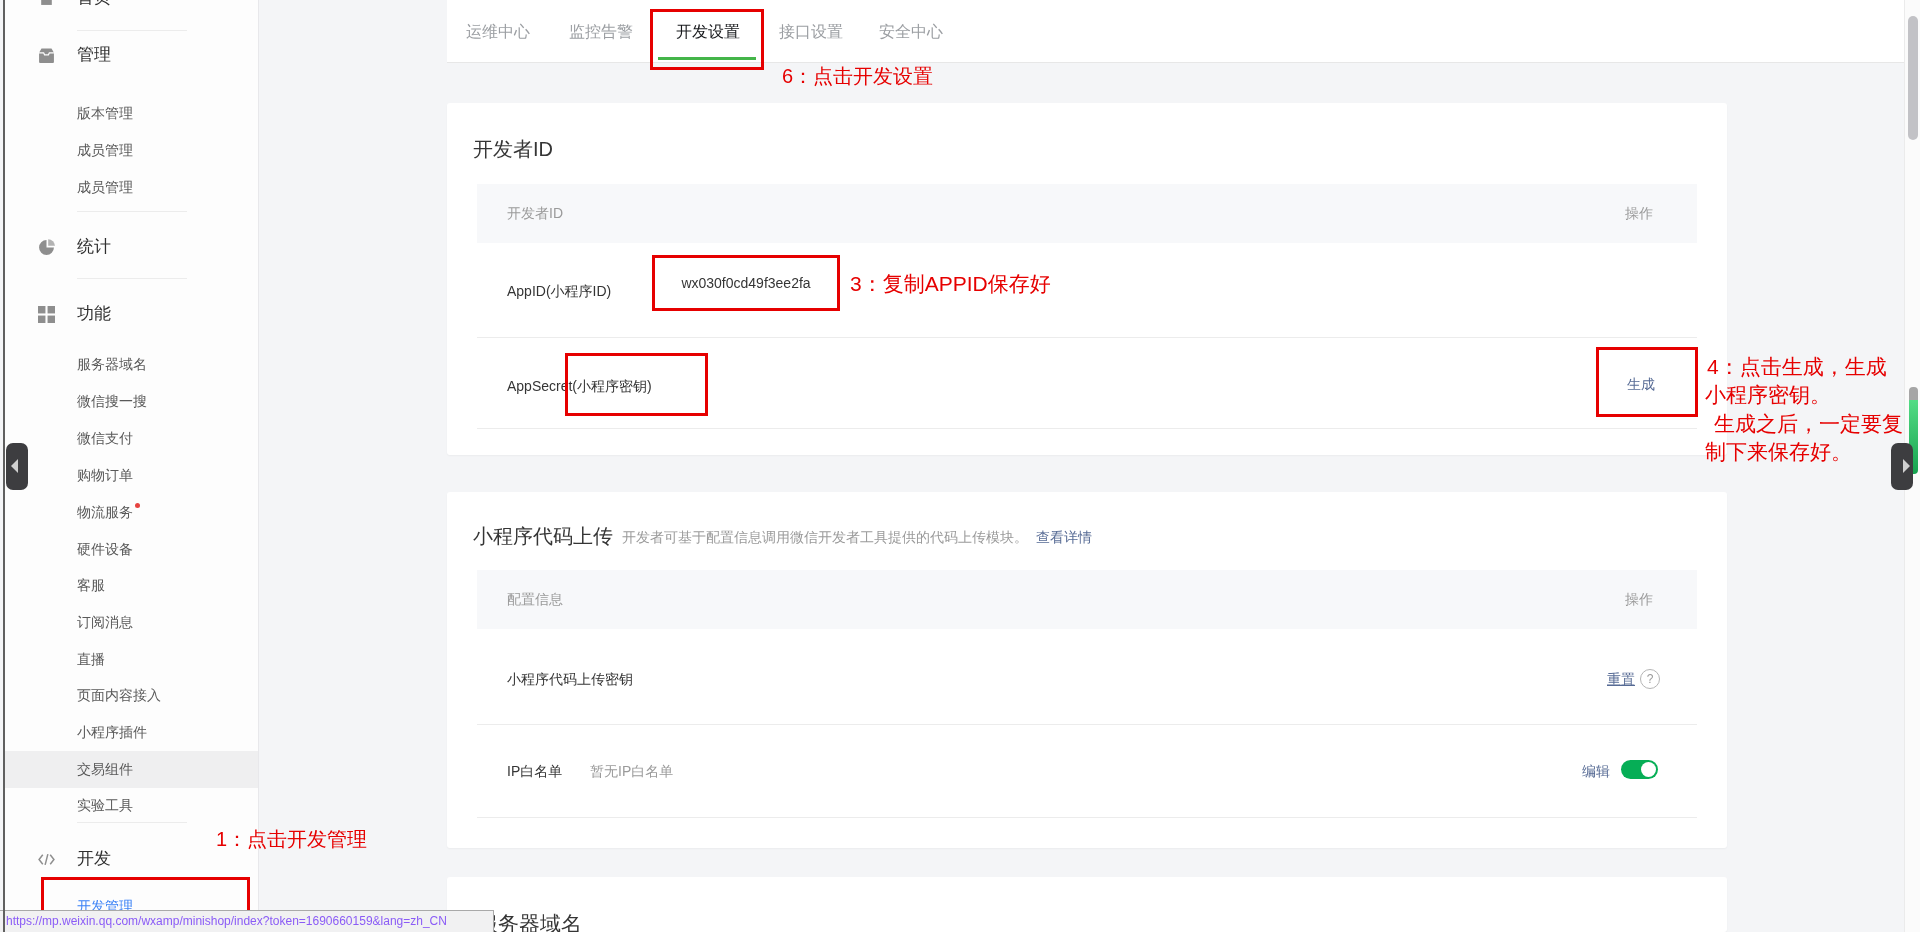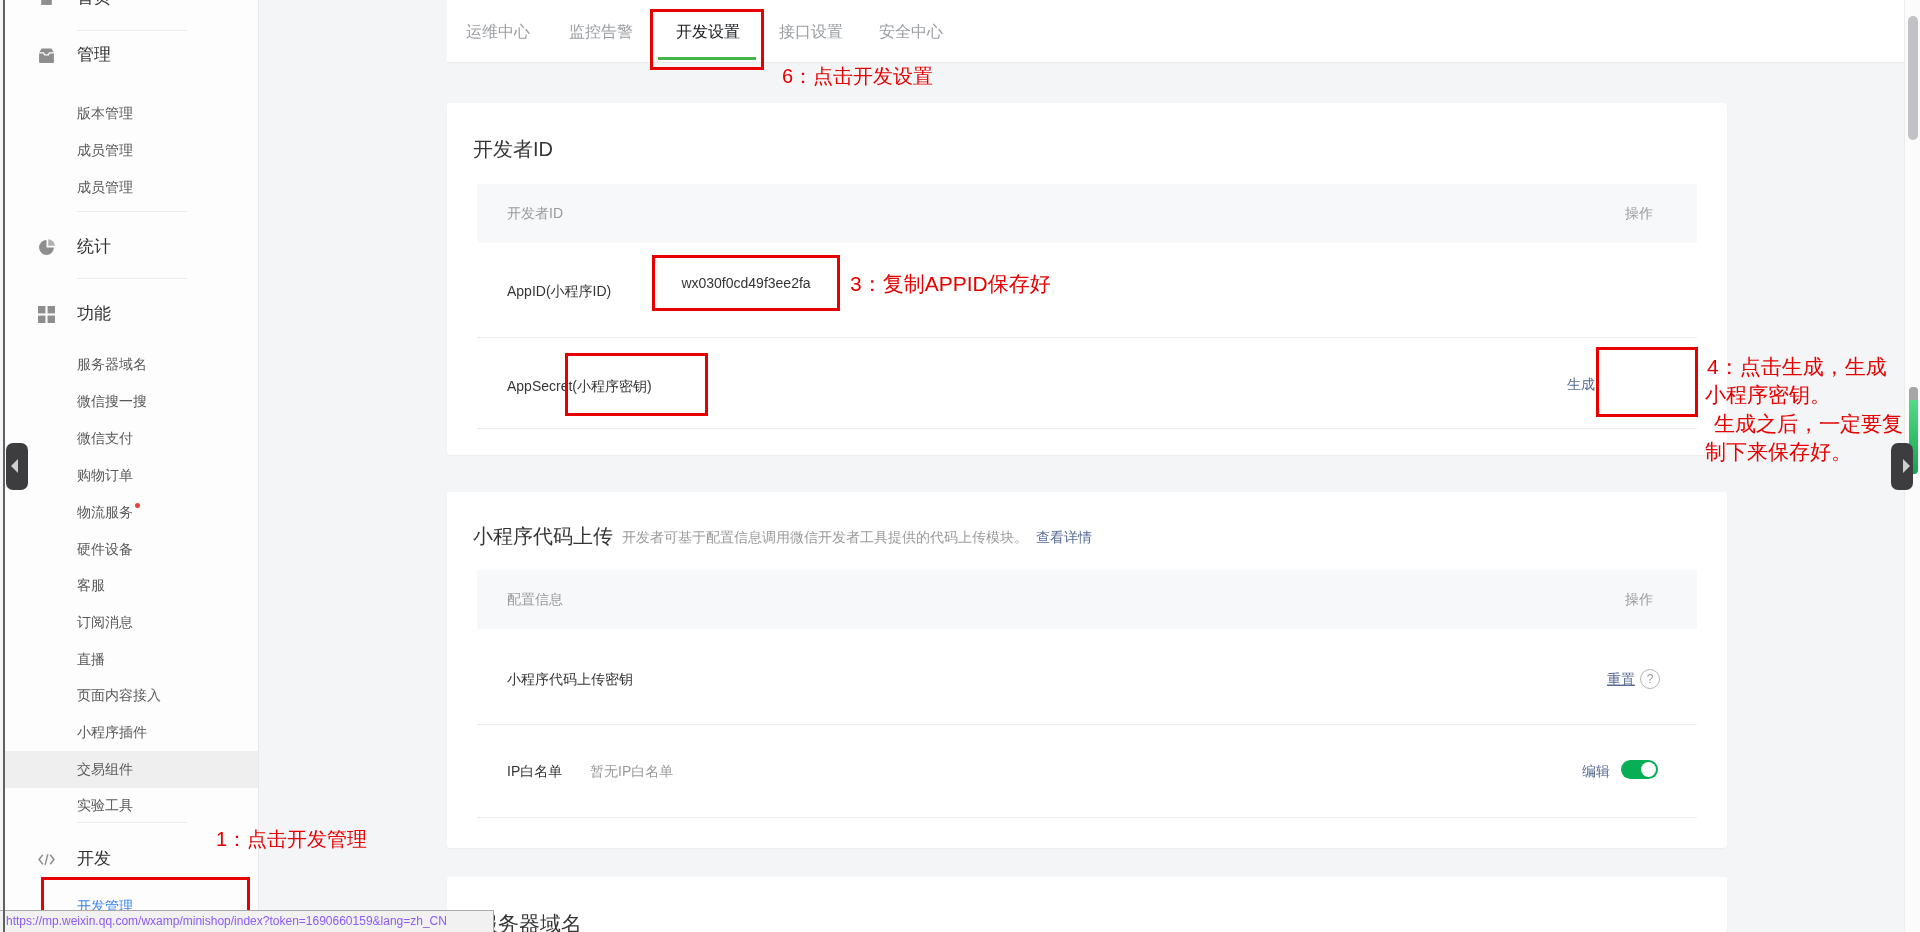--- a/index.html
+++ b/index.html
@@ -166,21 +166,21 @@
     </div>
 
     <div class="abs row-label" style="left:60px;top:180px">AppID(小程序ID)</div>
     <div class="abs appid-value" style="left:208px;top:155px">wx030f0cd49f3ee2fa</div>
     <div class="abs red-box" style="left:205px;top:152px;width:182px;height:50px"></div>
 
     <div class="abs hdiv" style="left:30px;top:234px;width:1220px"></div>
 
     <div class="abs row-label" style="left:60px;top:275px">AppSecret(小程序密钥)</div>
     <div class="abs red-box" style="left:118px;top:250px;width:137px;height:57px"></div>
-    <div class="abs blue-link" style="left:1120px;top:273px">生成</div>
+    <div class="abs blue-link" style="left:1180px;top:273px">生成</div>
     <div class="abs red-box" style="left:1149px;top:244px;width:96px;height:64px"></div>
 
     <div class="abs hdiv" style="left:30px;top:325px;width:1220px"></div>
   </div>
 
   <div class="abs card" style="left:447px;top:492px;width:1280px;height:356px">
     <div class="abs card-title" style="left:26px;top:31px">小程序代码上传</div>
     <div class="abs desc-row" style="left:175px;top:37px">
       <span class="desc-text">开发者可基于配置信息调用微信开发者工具提供的代码上传模块。</span>
       <span class="blue-link">查看详情</span>

